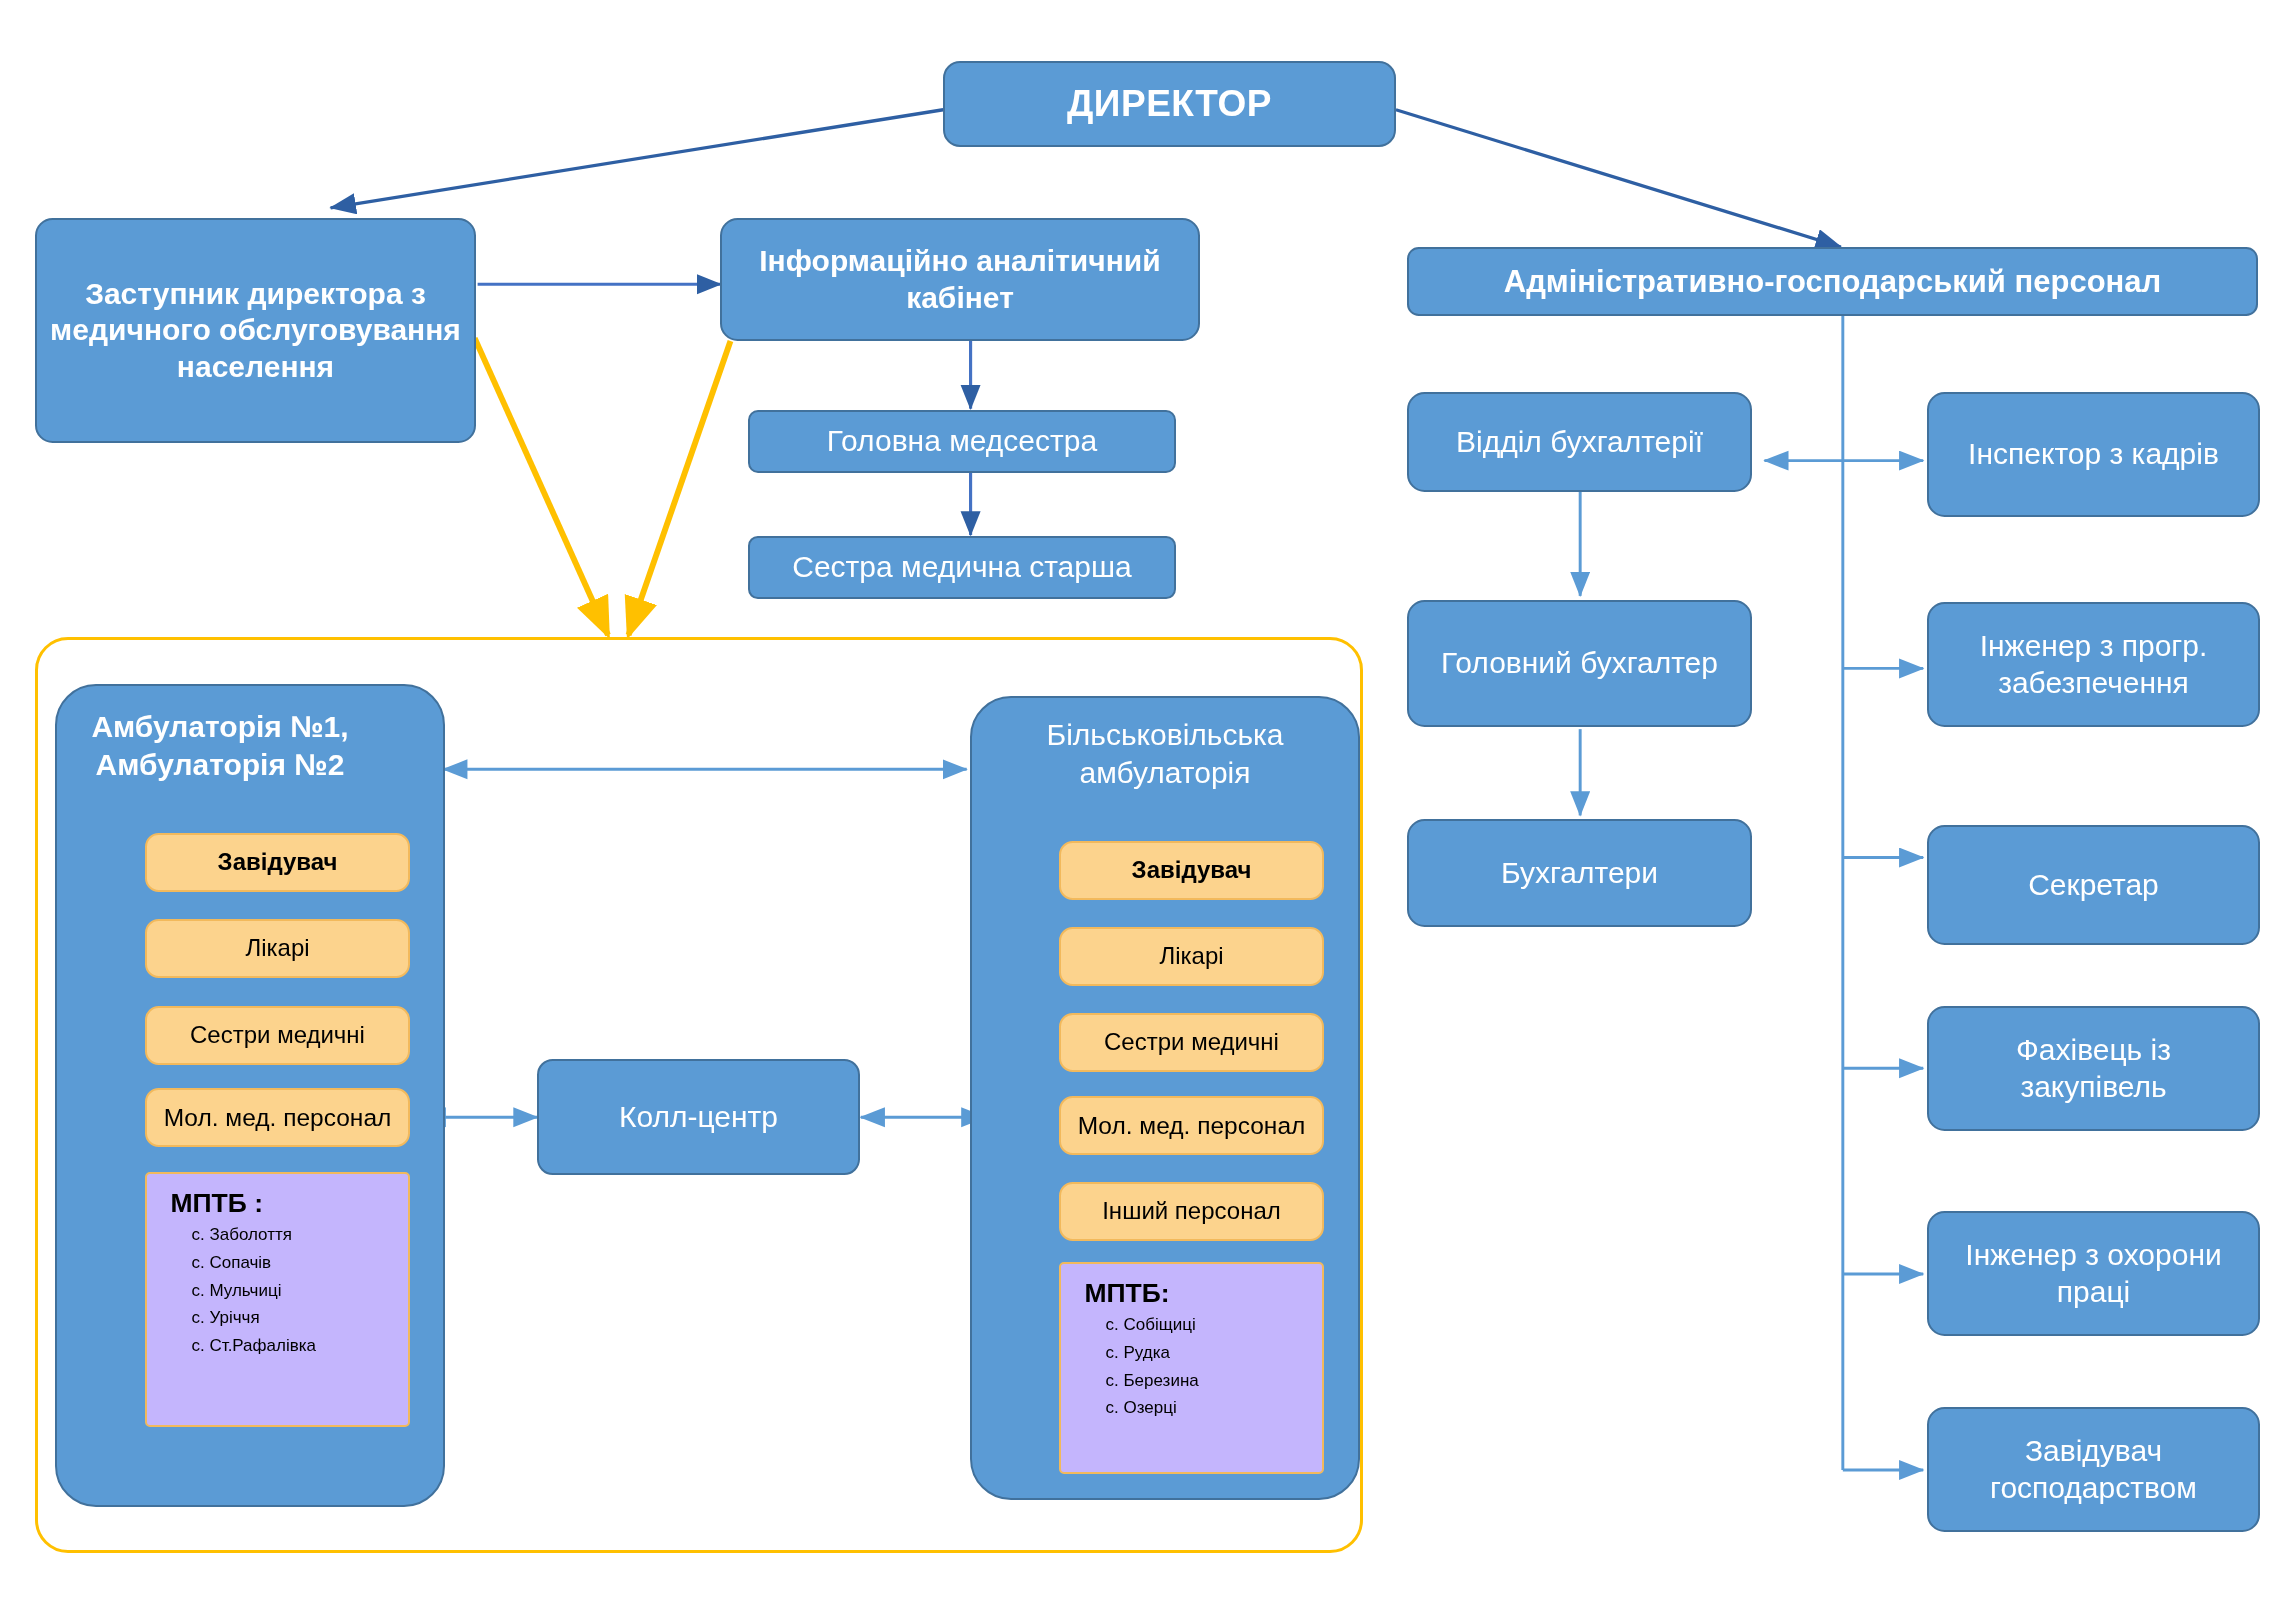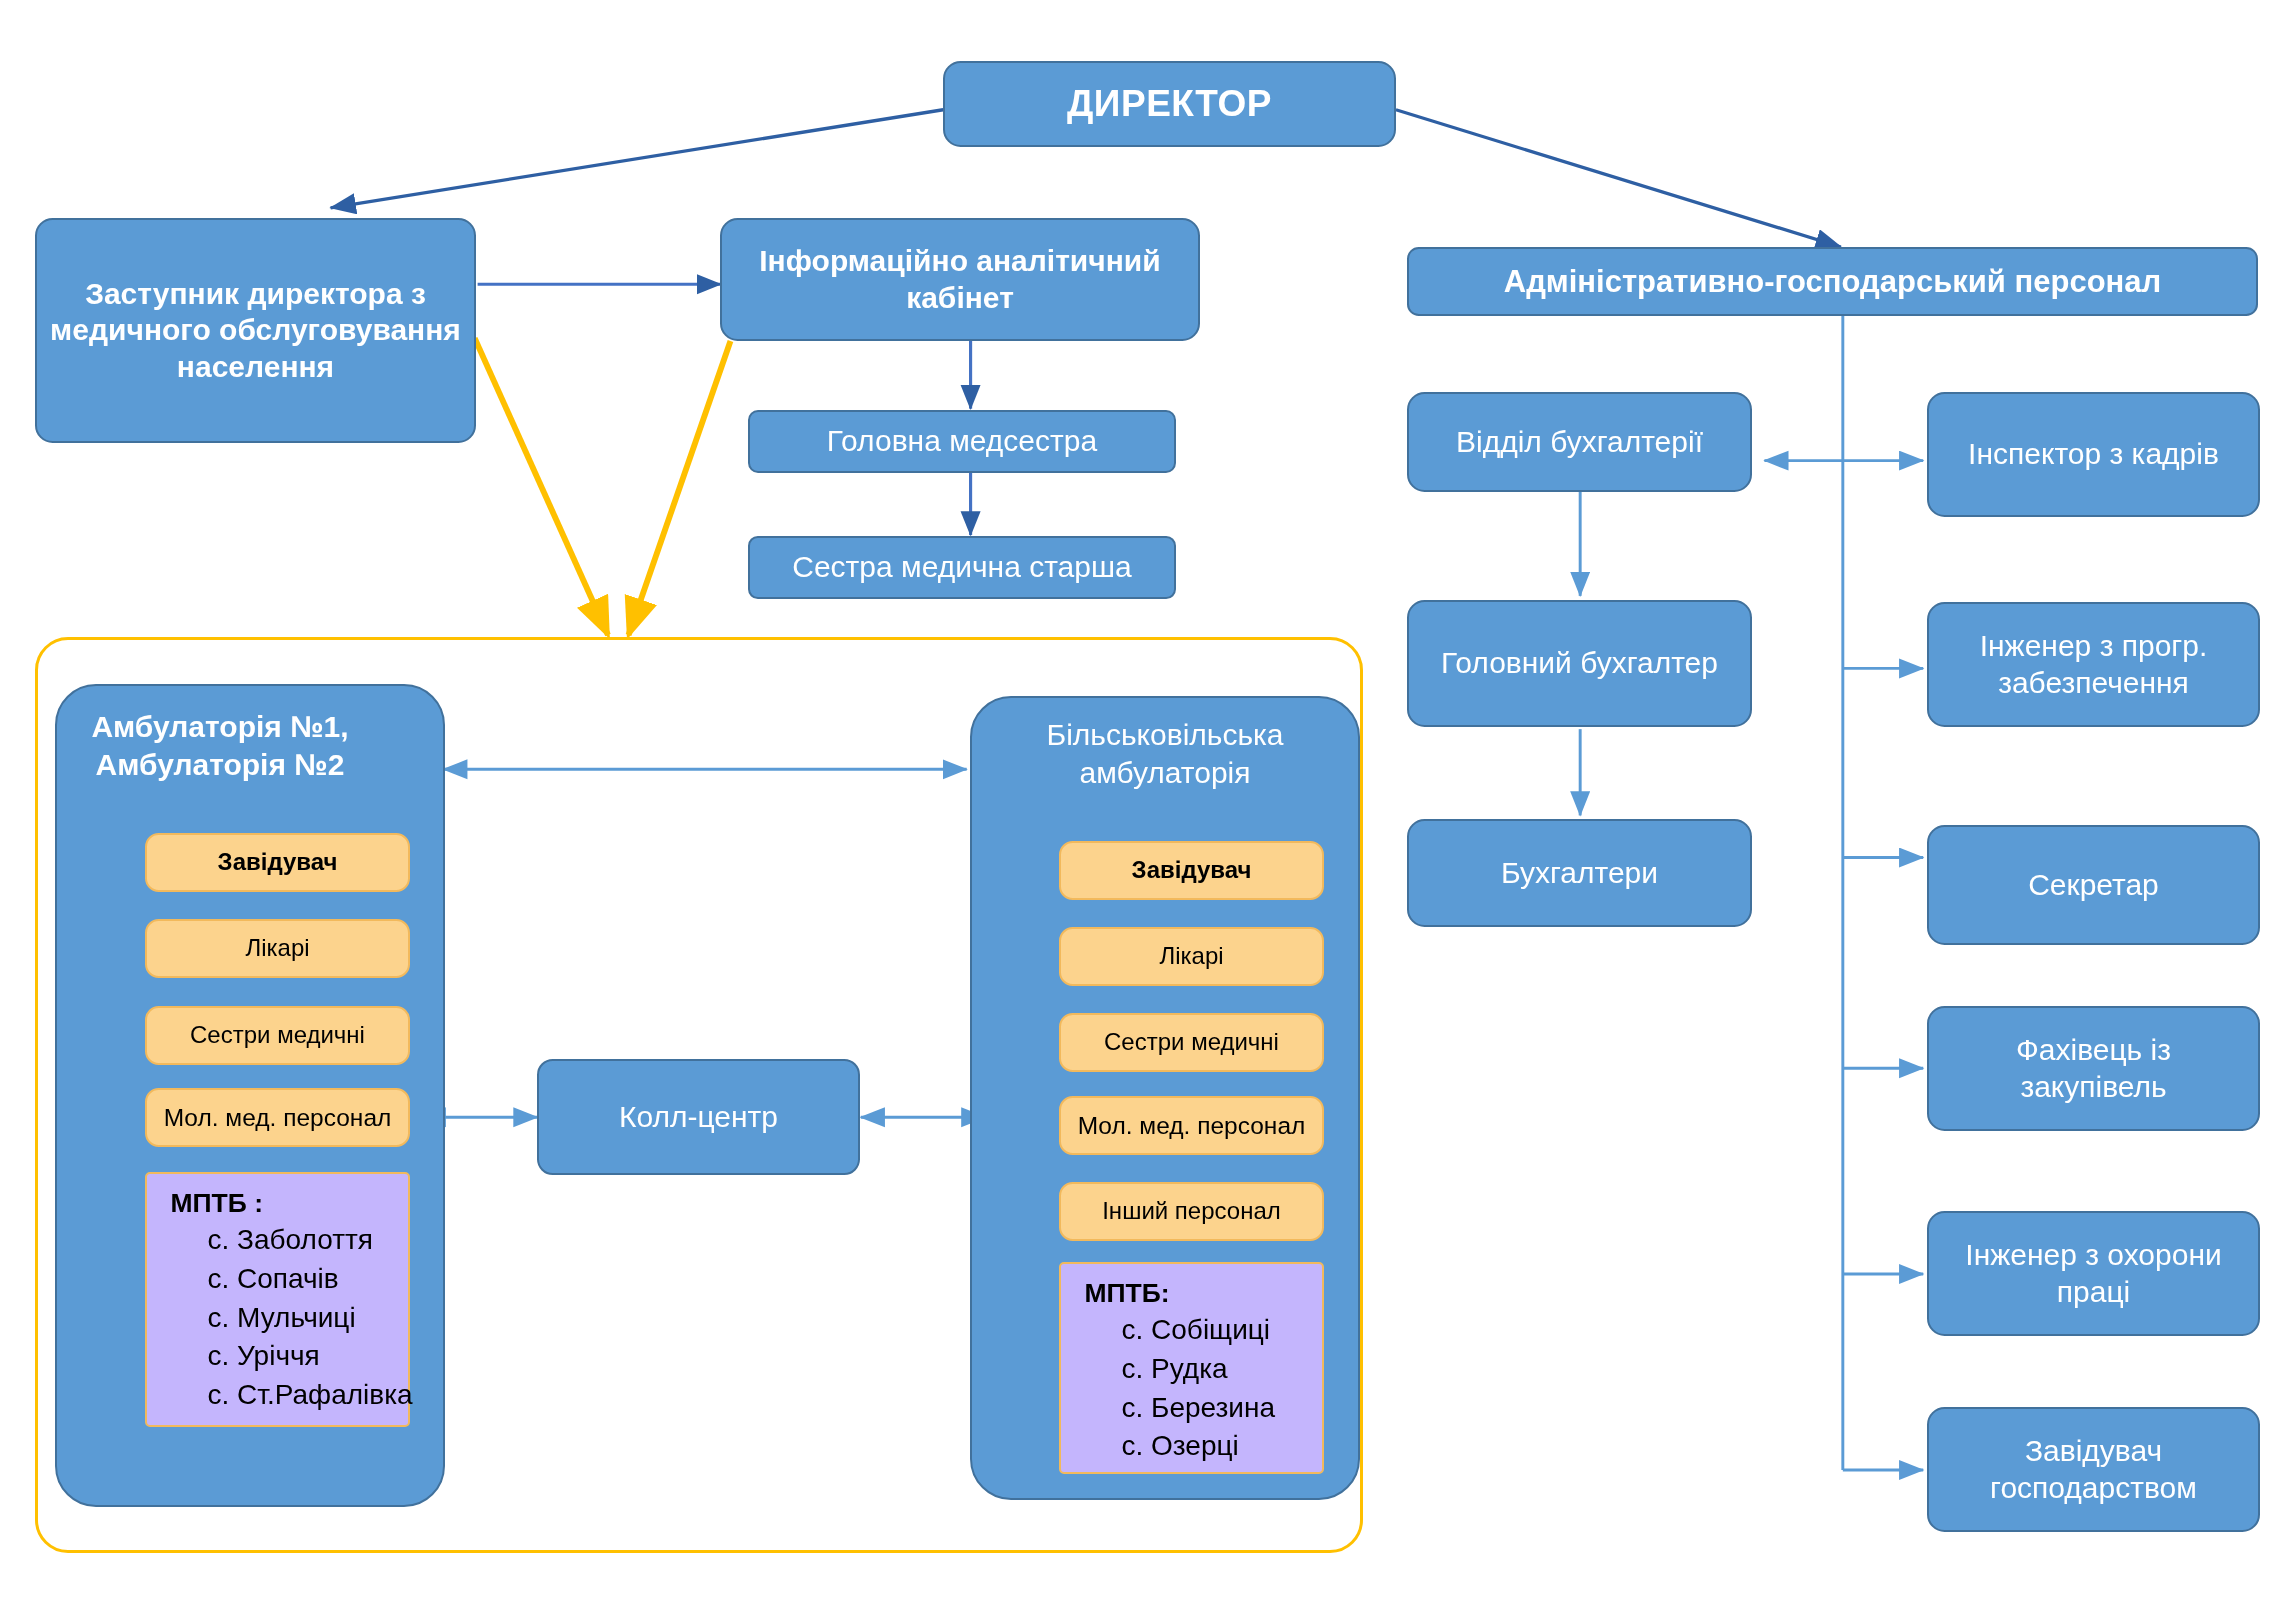--- a/index.html
+++ b/index.html
@@ -44,20 +44,21 @@
     font-size: 30px;
     font-weight: 400;
     z-index: 3;
   }
   .node.bold { font-weight: bold; }
 
   .node-dir {
     font-weight: bold;
     font-size: 37px;
     letter-spacing: 0.5px;
+    border-radius: 17px;
   }
 
   
   .ybox {
     position: absolute;
     box-sizing: border-box;
     background: #FCD38D;
     border: 2px solid #F2B95C;
     border-radius: 13.7px;
     color: #000000;
@@ -84,23 +85,23 @@
     z-index: 5;
     padding: 15.7px 9.8px 13.7px 23.5px;
     text-align: left;
   }
   .ylist .ylist-title {
     font-weight: bold;
     font-size: 26.5px;
     margin-bottom: 9.8px;
   }
   .ylist .ylist-item {
-    margin-left: 37px;
+    margin-left: 21px;
     margin-bottom: 10.8px;
-    font-size: 28px;
+    font-size: 17px;
     white-space: nowrap;
   }
   .ylist .ylist-item:last-child { margin-bottom: 0; }
 
   
   .amb-panel {
     position: absolute;
     box-sizing: border-box;
     background: #5B9BD5;
     border: 2px solid #41719C;

